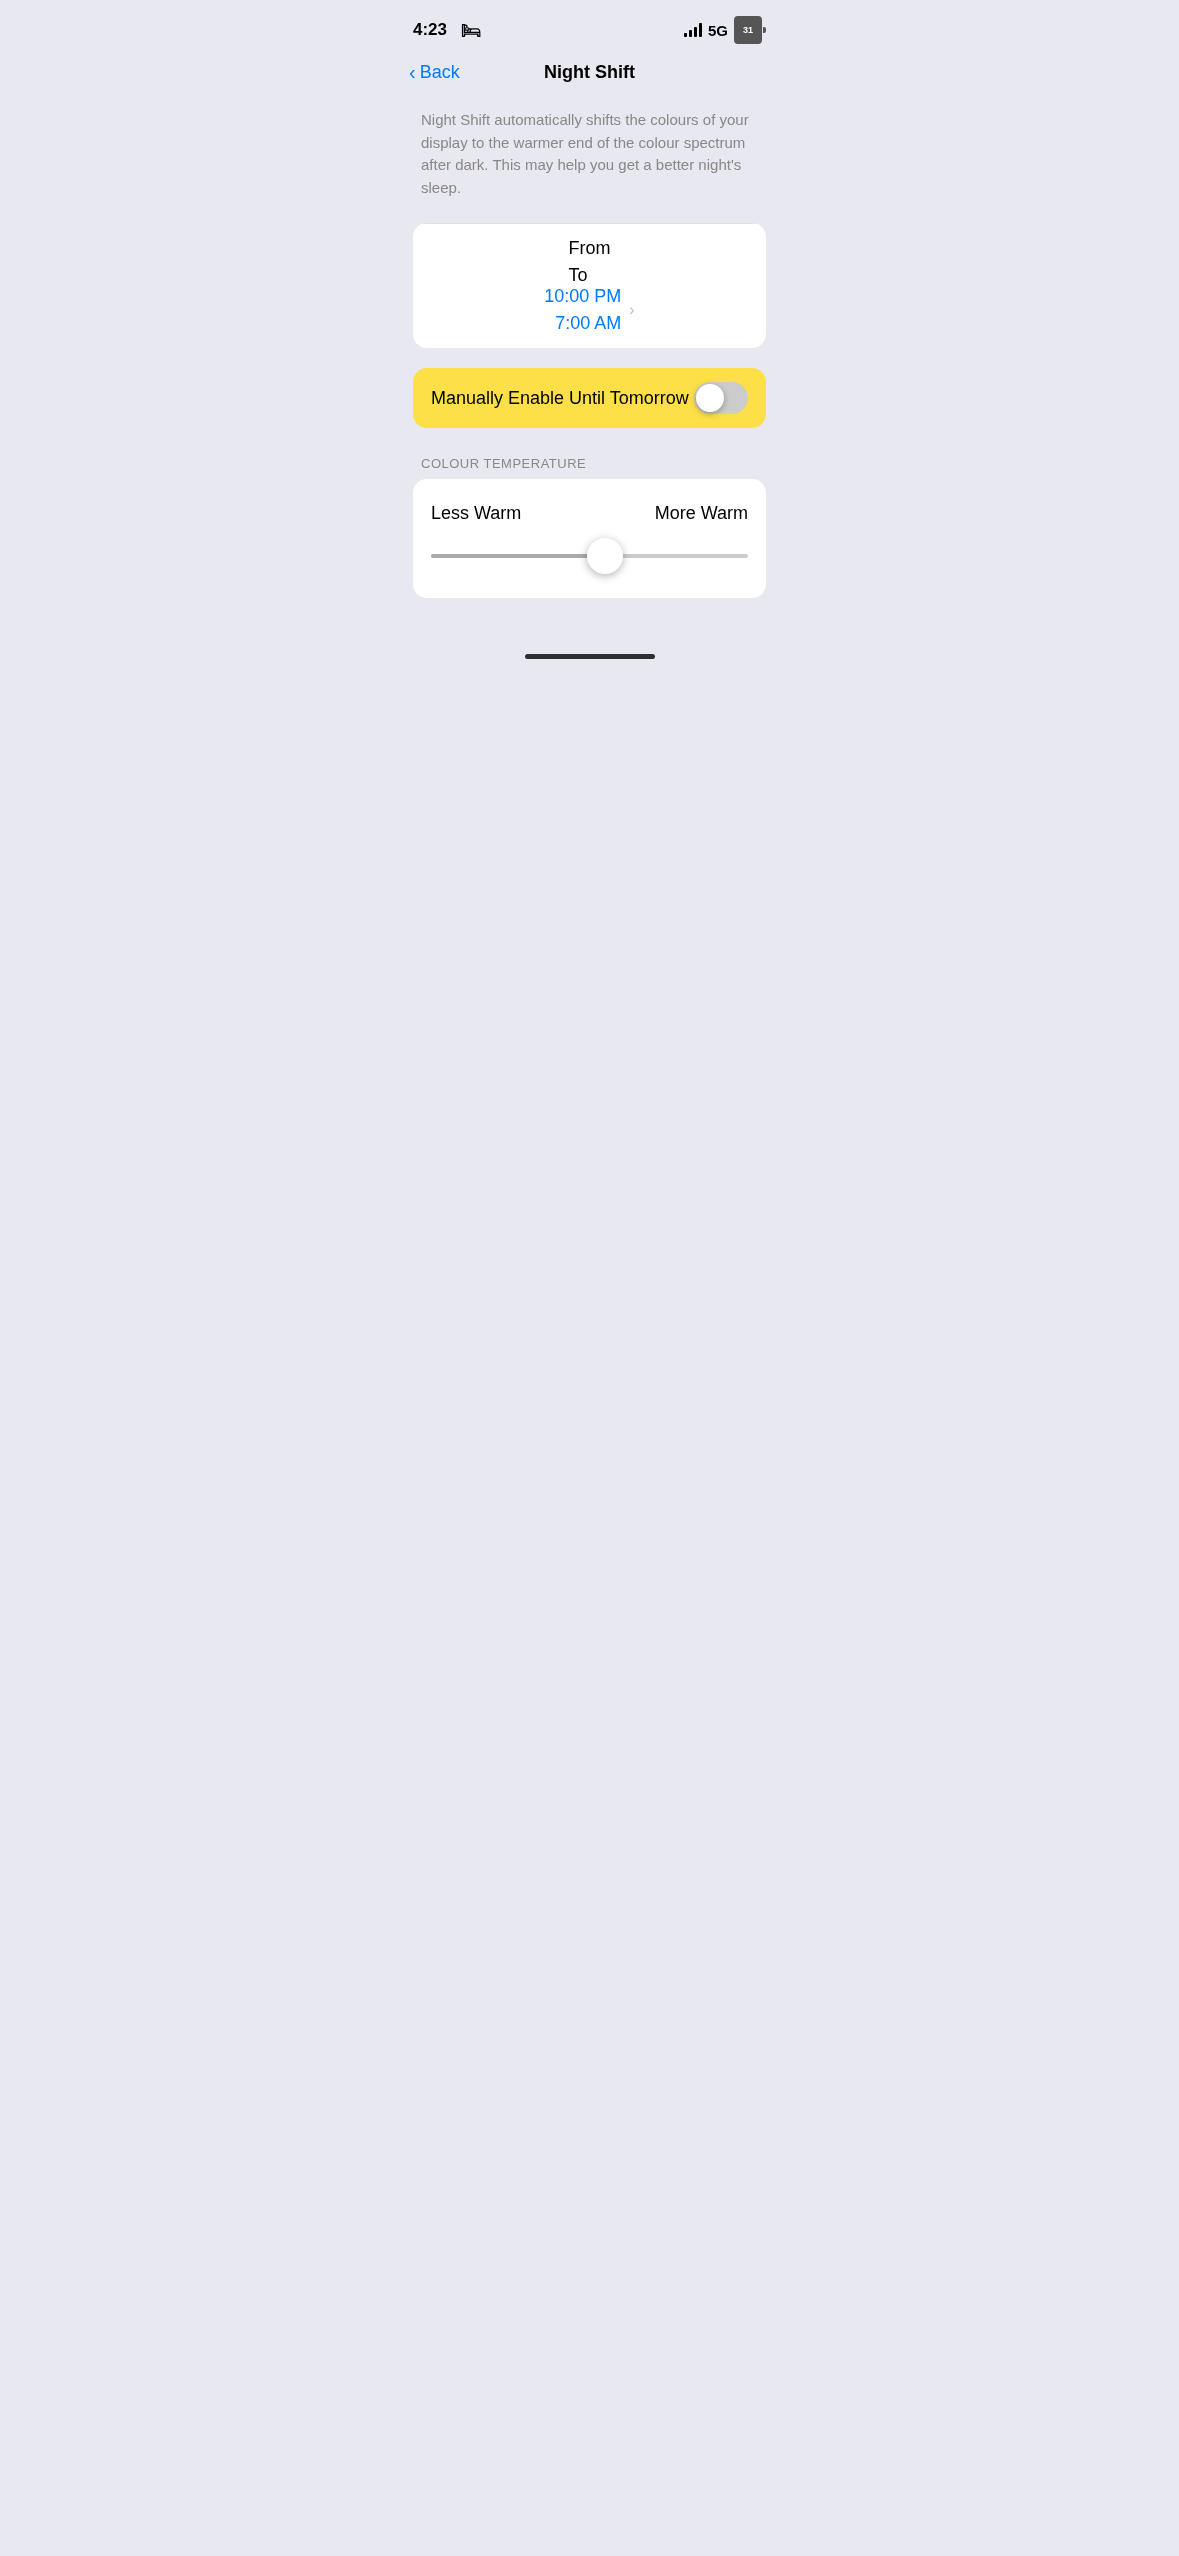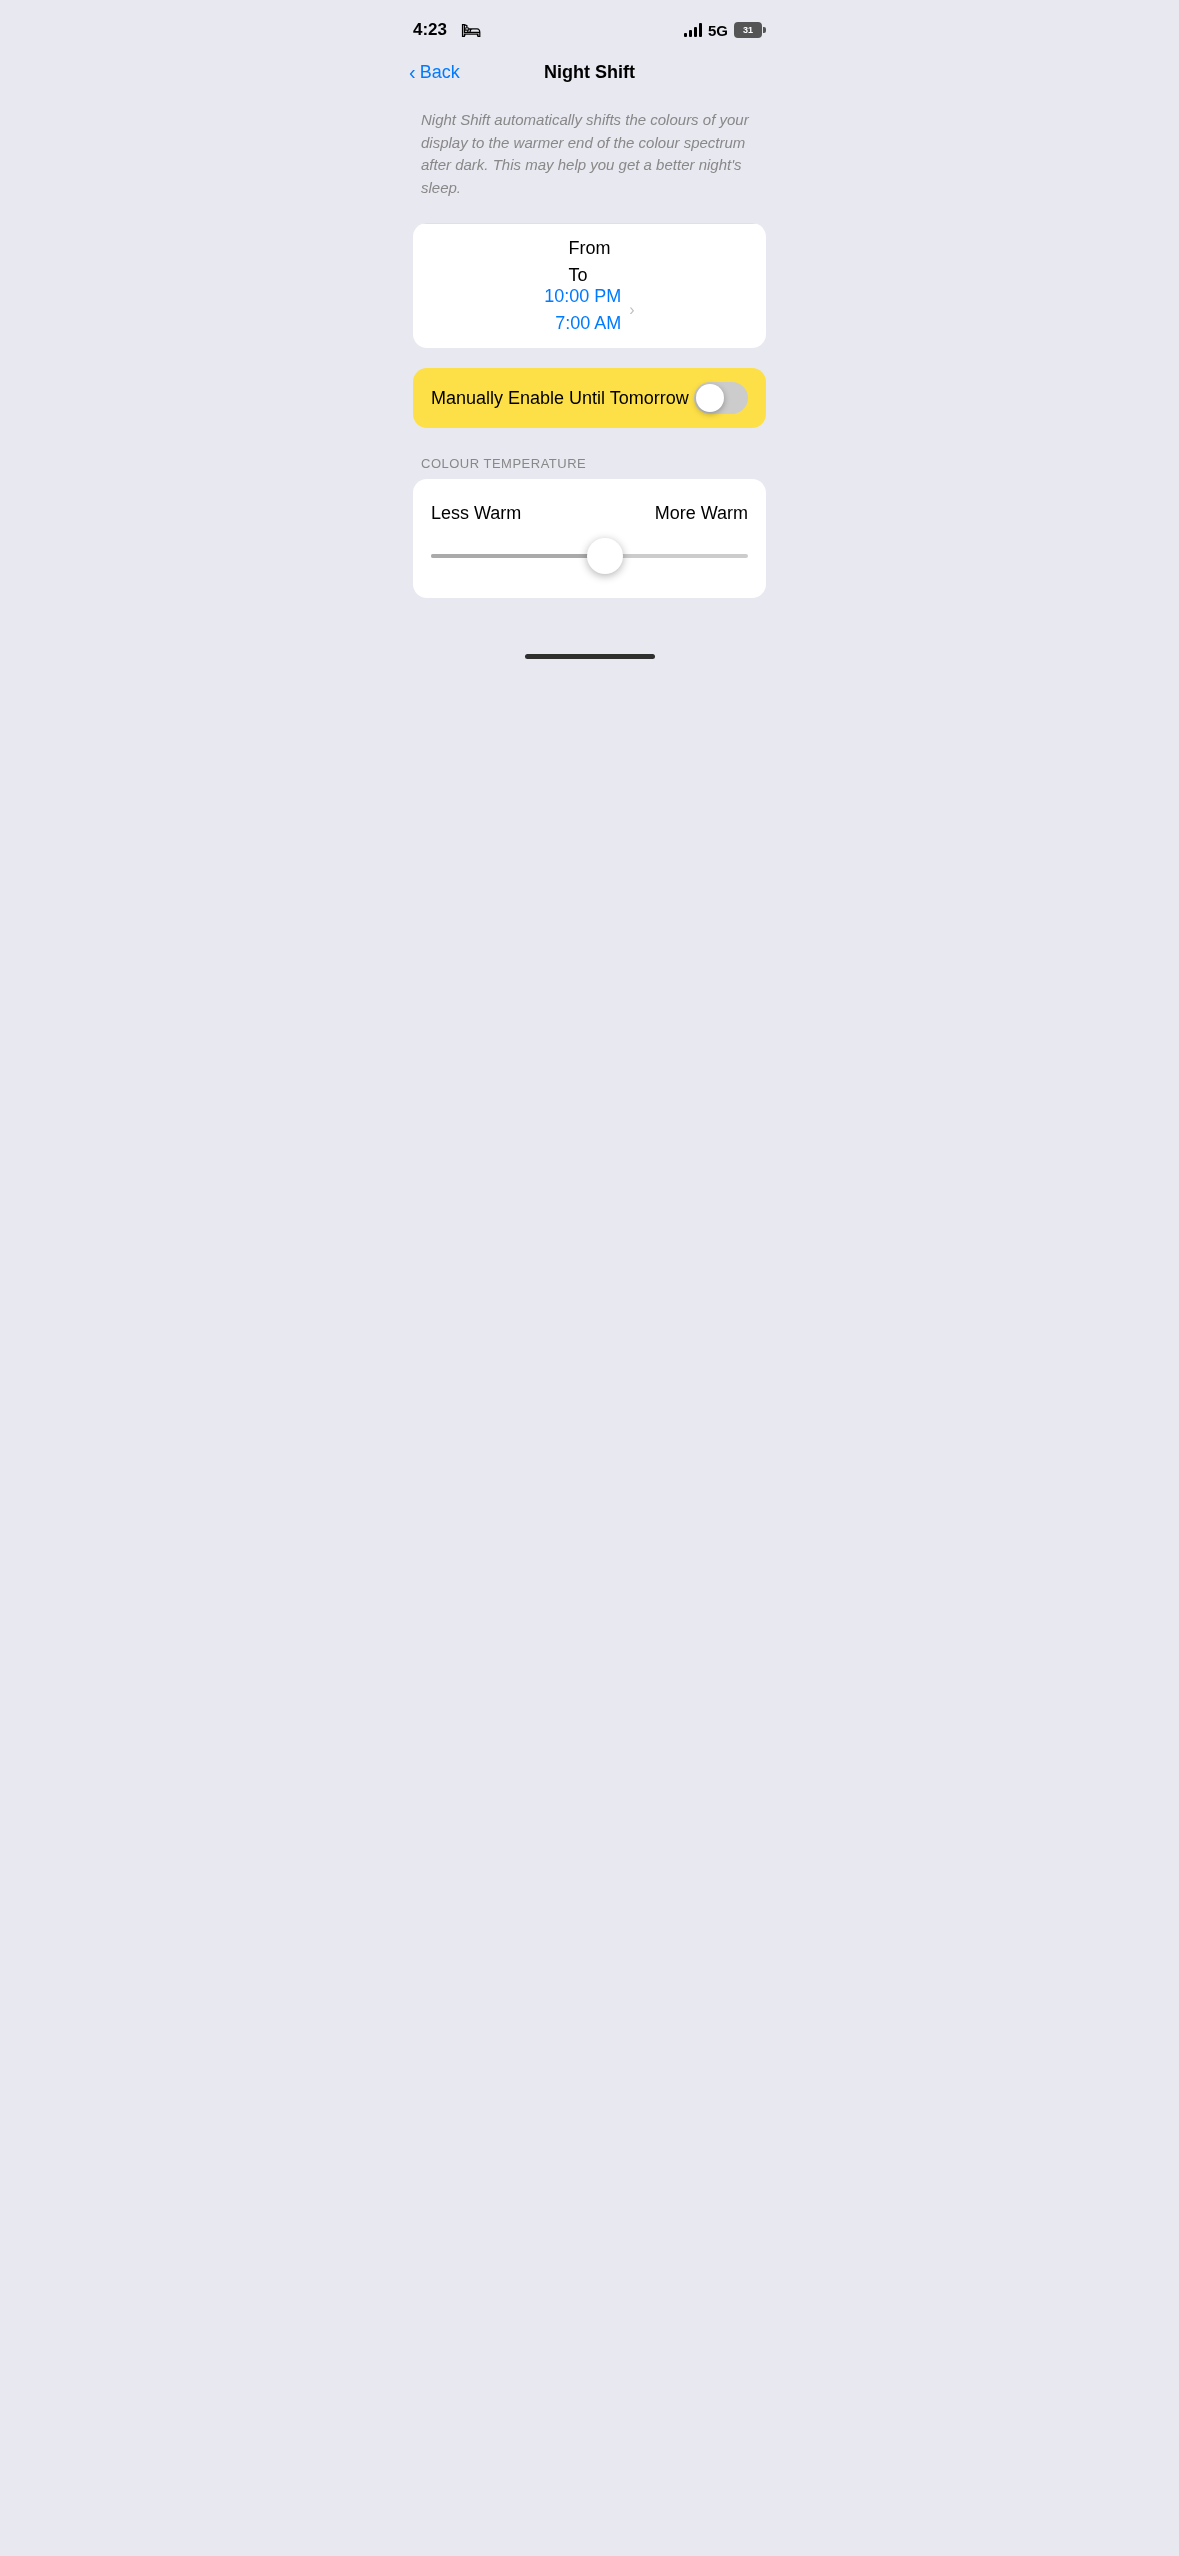--- a/index.html
+++ b/index.html
@@ -64,21 +64,21 @@
     }
 
     .battery-icon {
       display: flex;
       align-items: center;
       gap: 1px;
     }
 
     .battery-body {
       width: 28px;
-      height: 16px;
+      height: 28px;
       border: 2px solid #555;
       border-radius: 4px;
       display: flex;
       align-items: center;
       padding: 2px;
       position: relative;
       background: #555;
     }
 
     .battery-text {
@@ -141,21 +141,20 @@
     
     .content {
       padding: 0 20px;
     }
 
     .description-text {
       color: #888;
       font-size: 15px;
       line-height: 1.5;
       margin: 10px 0 24px 8px;
-      font-style: italic;
     }
 
     
     .settings-card {
       background: #fff;
       border-radius: 14px;
       overflow: hidden;
       margin-bottom: 20px;
     }
 

